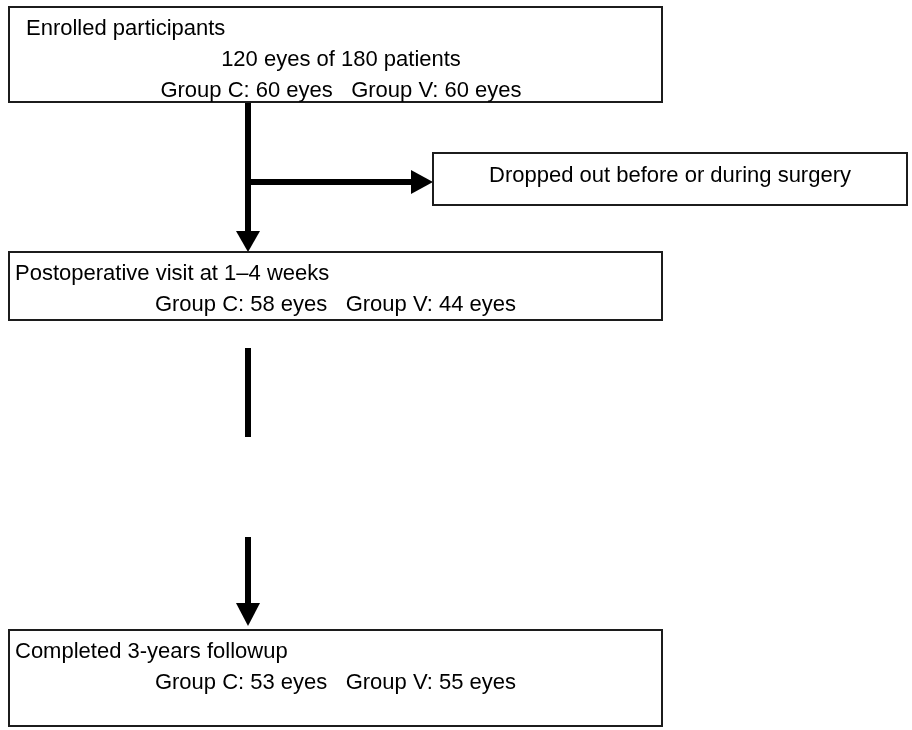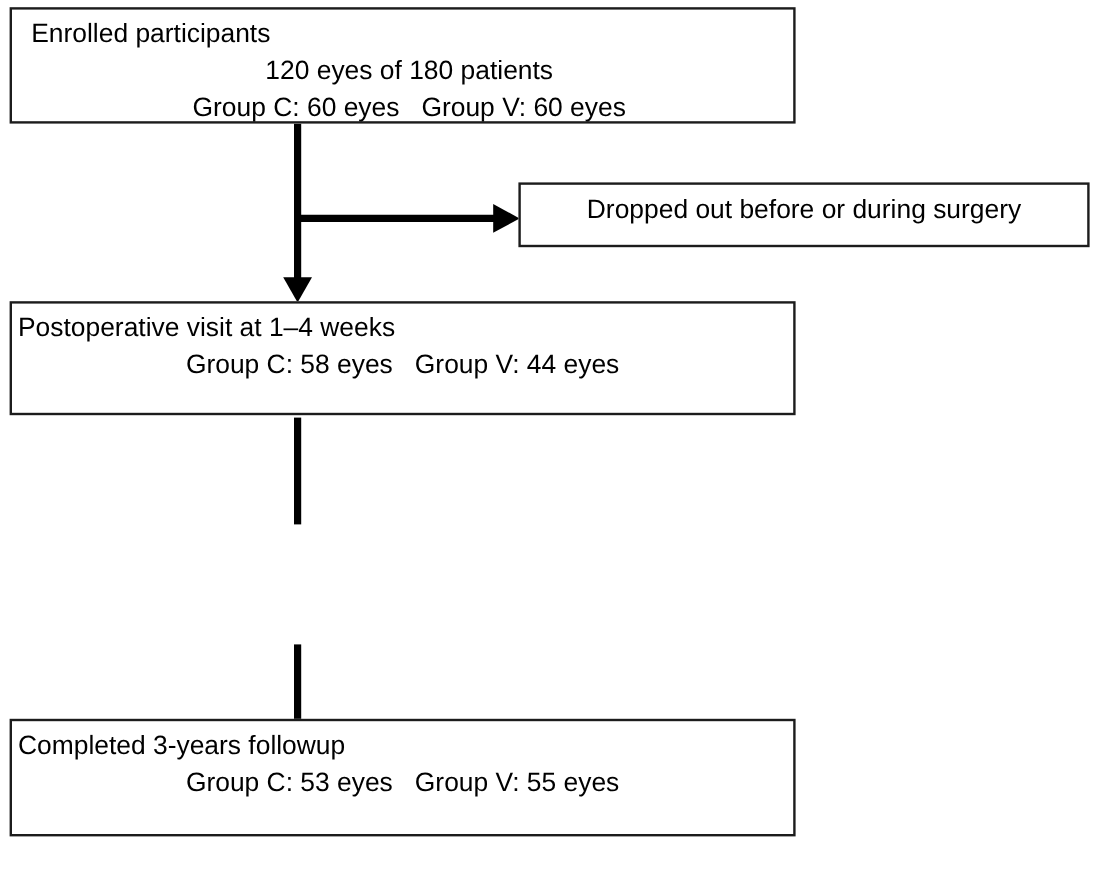--- a/index.html
+++ b/index.html
@@ -29,23 +29,23 @@
     line-height: 31px;
     text-align: center;
     white-space: pre;
   }
   .bline.title {
     text-align: left;
     padding-left: 5px;
   }
   #box-enrolled  { left: 8px;   top: 6px;   width: 655px; height: 97px; padding-left: 11px; }
   #box-dropout   { left: 432px; top: 152px; width: 476px; height: 54px; padding-top: 5px; }
-  #box-week4     { left: 8px;   top: 251px; width: 655px; height: 95px; }
+  #box-week4     { left: 8px;   top: 251px; width: 655px; height: 70px; }
   #box-1year     { left: 8px;   top: 435px; width: 655px; height: 103px; }
-  #box-3years    { left: 8px;   top: 599px; width: 655px; height: 98px; }
+  #box-3years    { left: 8px;   top: 629px; width: 655px; height: 98px; }
 </style>
 </head>
 <body>
 
 <div class="canvas">
 
   <svg class="arrows" viewBox="0 0 912 730" xmlns="http://www.w3.org/2000/svg" aria-hidden="true">
 
     <line x1="248" y1="103" x2="248" y2="234" stroke="#000000" stroke-width="6"></line>
     <polygon points="236,231 260,231 248,252" fill="#000000"></polygon>

